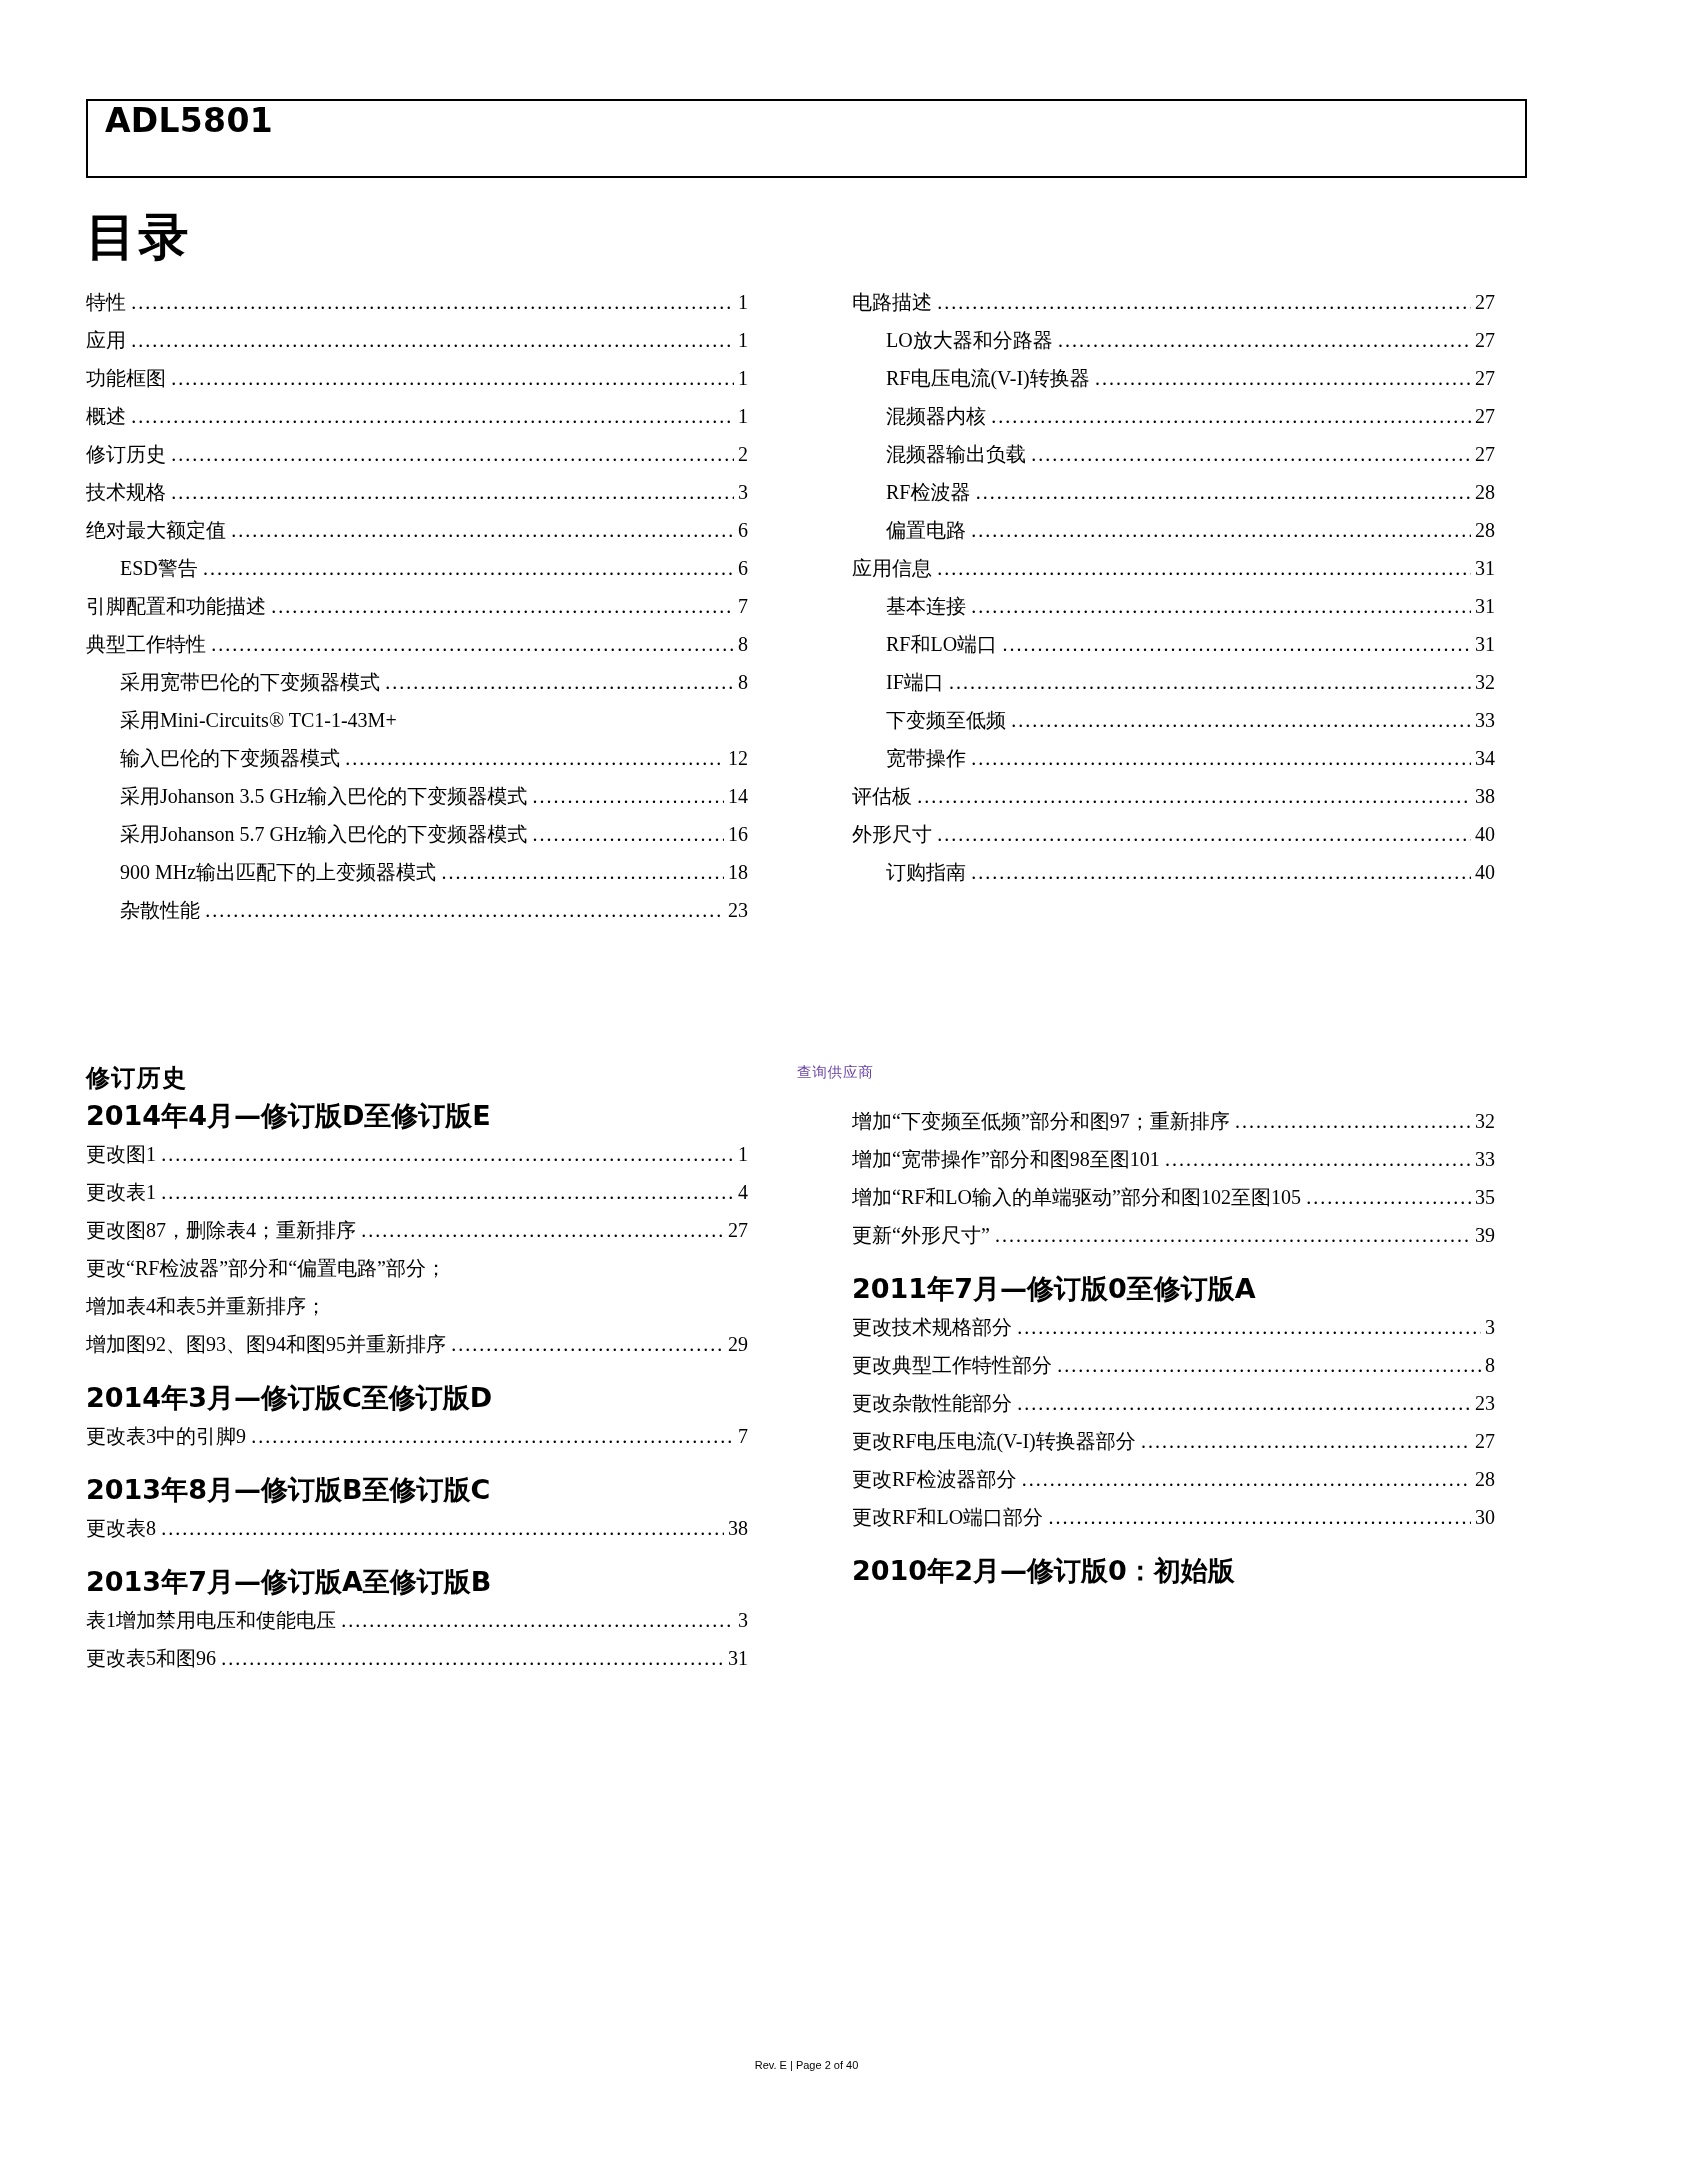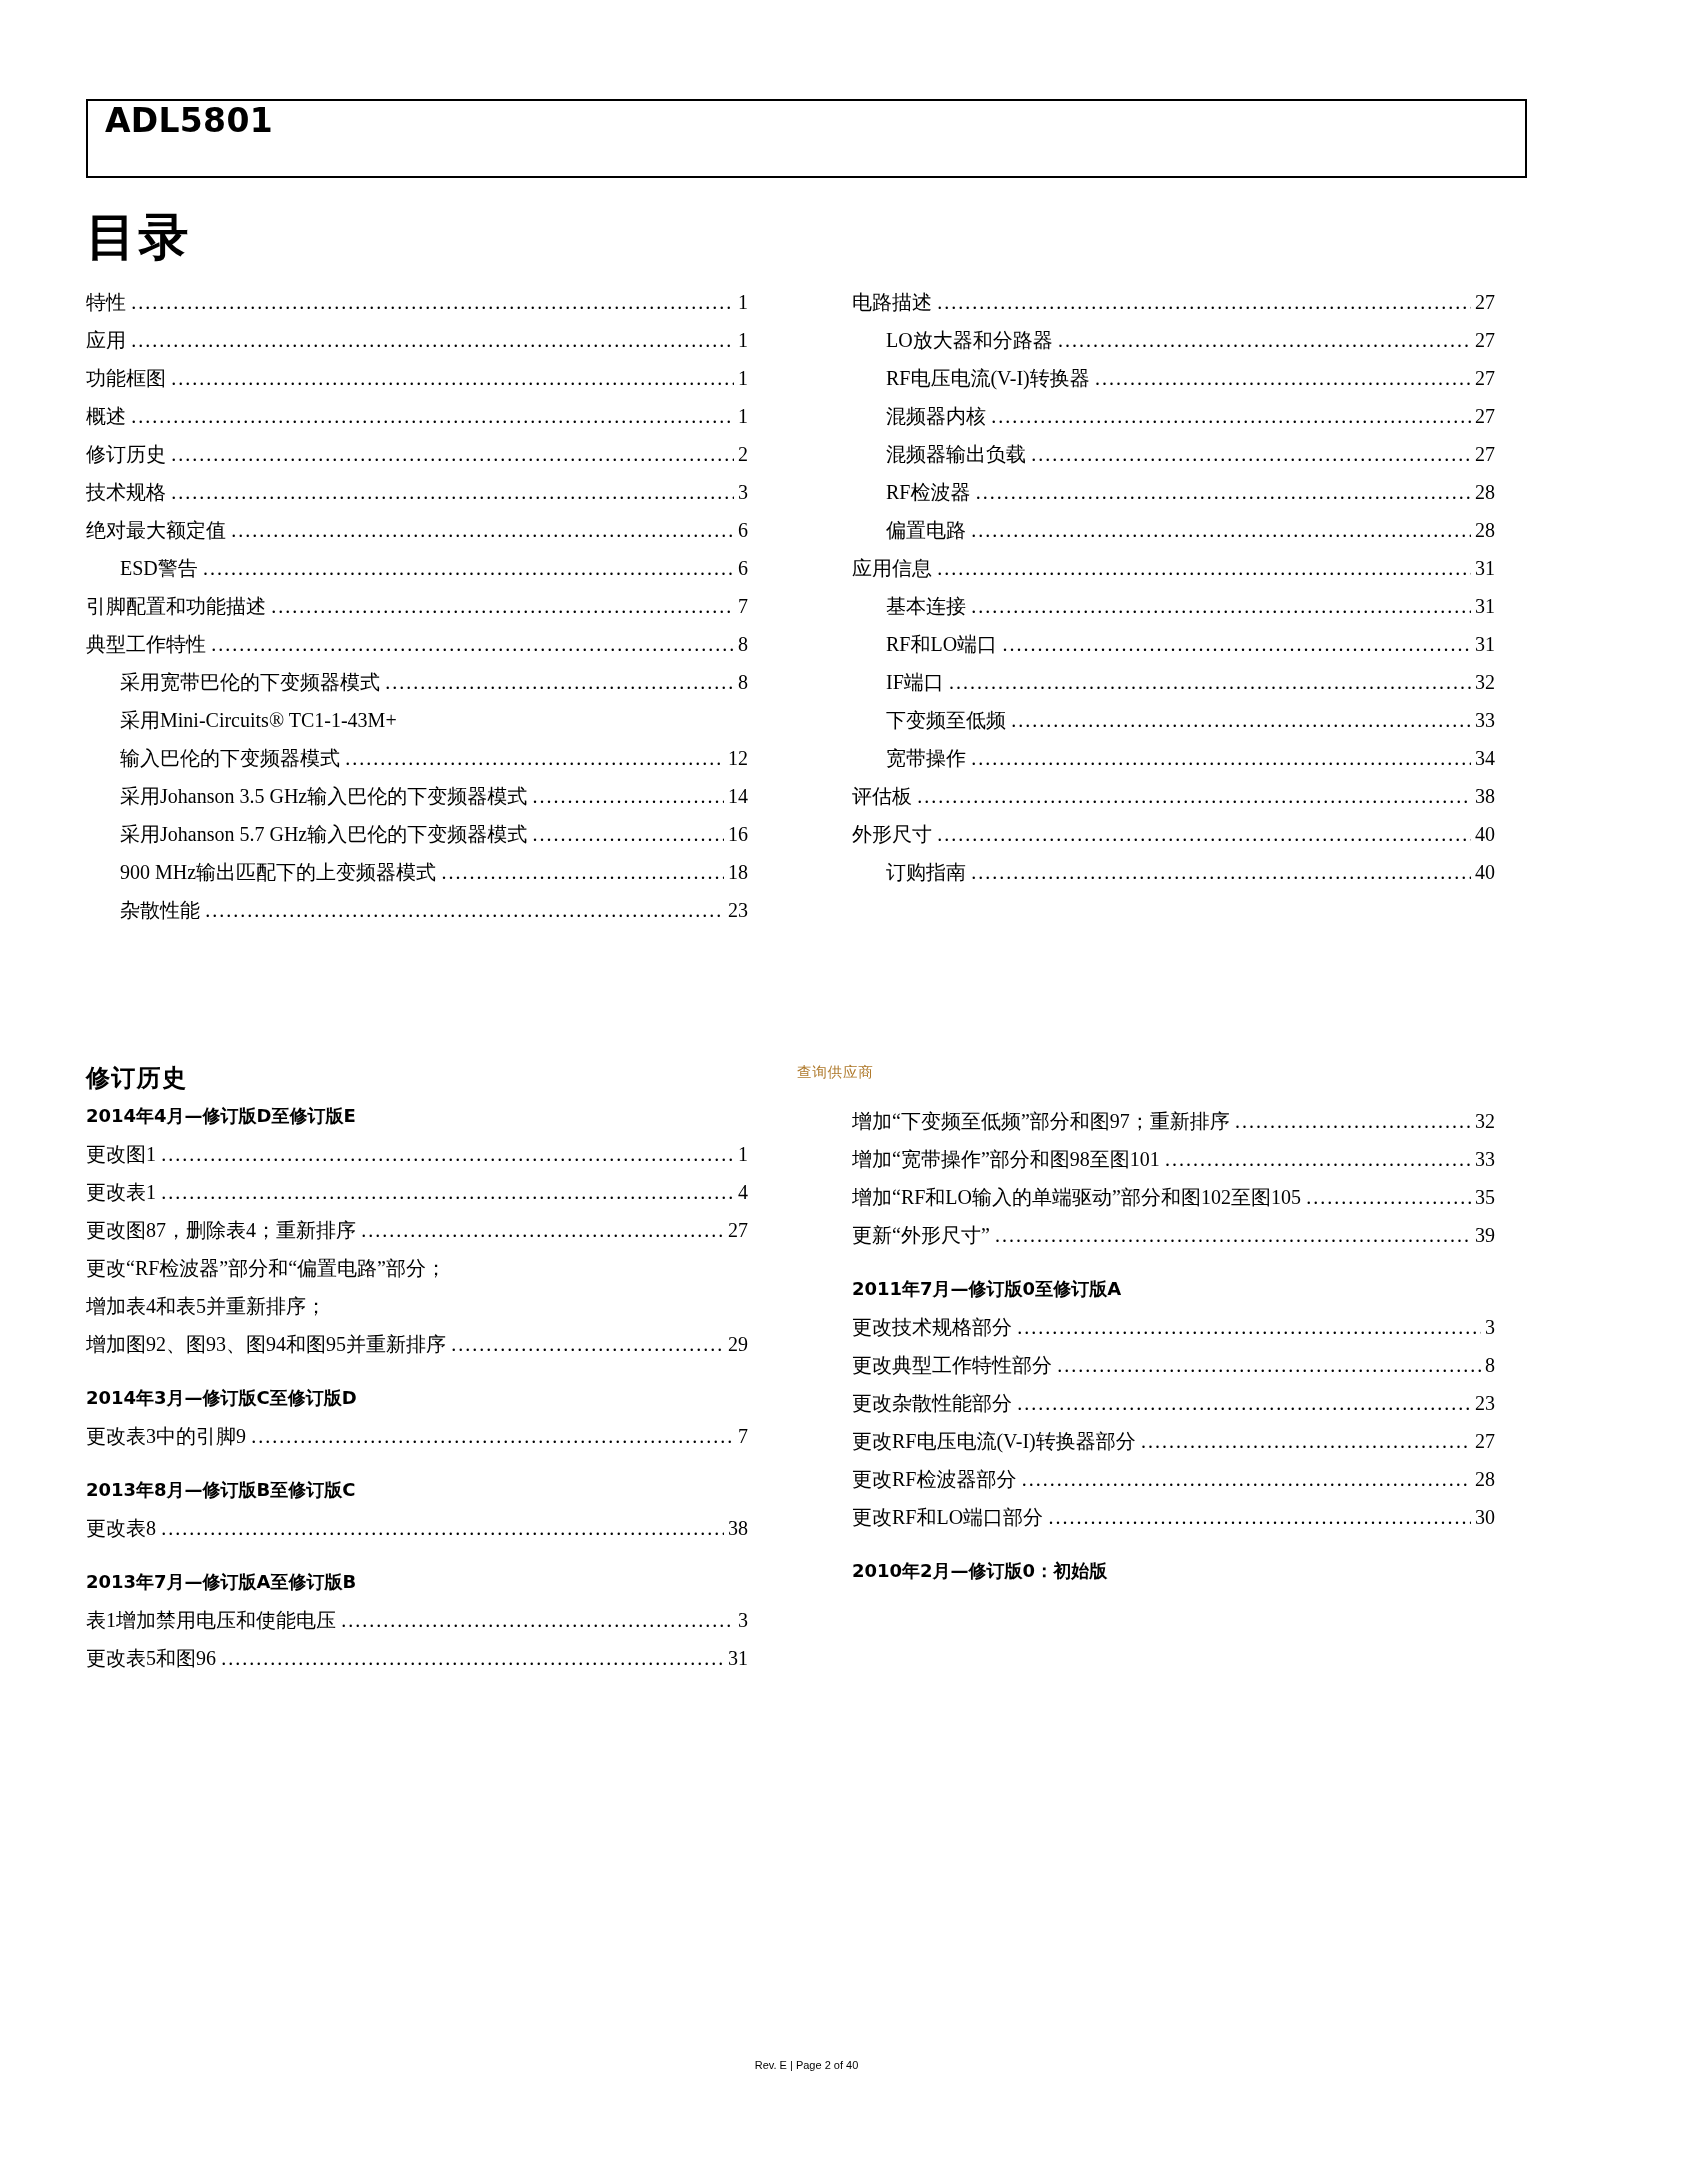--- a/index.html
+++ b/index.html
@@ -48,29 +48,29 @@
   .rev-col-left  { position:absolute; left:86px;  top:1059px; width:662px; }
   .rev-col-right { position:absolute; left:852px; top:1102px; width:643px; }
   .rev-title {
     font-family:"DejaVu Sans","Liberation Sans",sans-serif;
     font-weight:bold; font-size:24px; line-height:38px; letter-spacing:1.3px;
   }
   .rev-block { margin-top:16px; }
   .rev-list > .rev-block:first-child { margin-top:0; }
   .rev-heading {
     font-family:"DejaVu Sans","Liberation Sans",sans-serif;
-    font-weight:bold; font-size:18px; line-height:38px;
+    font-weight:bold; font-size:27px; line-height:38px;
   }
   .rev-heading:empty { display:none; }
 
   
   .watermark {
     position:absolute; left:797px; top:1063px;
     font-family:"DejaVu Sans",sans-serif;
-    font-size:14.6px; color:#a16207; opacity:0.85;
+    font-size:14.6px; color:#4c1d95; opacity:0.85;
     filter:blur(0.3px); letter-spacing:0.7px;
   }
 
   
   .footer {
     position:absolute; left:86px; top:2059px; width:1441px;
     text-align:center;
     font-family:"Liberation Sans","DejaVu Sans",sans-serif;
     font-size:11px;
   }

